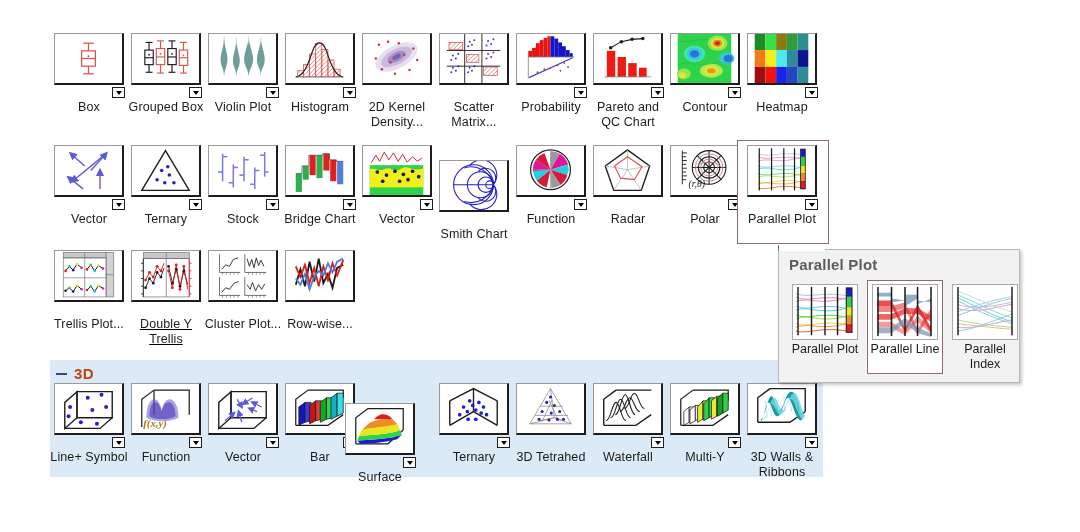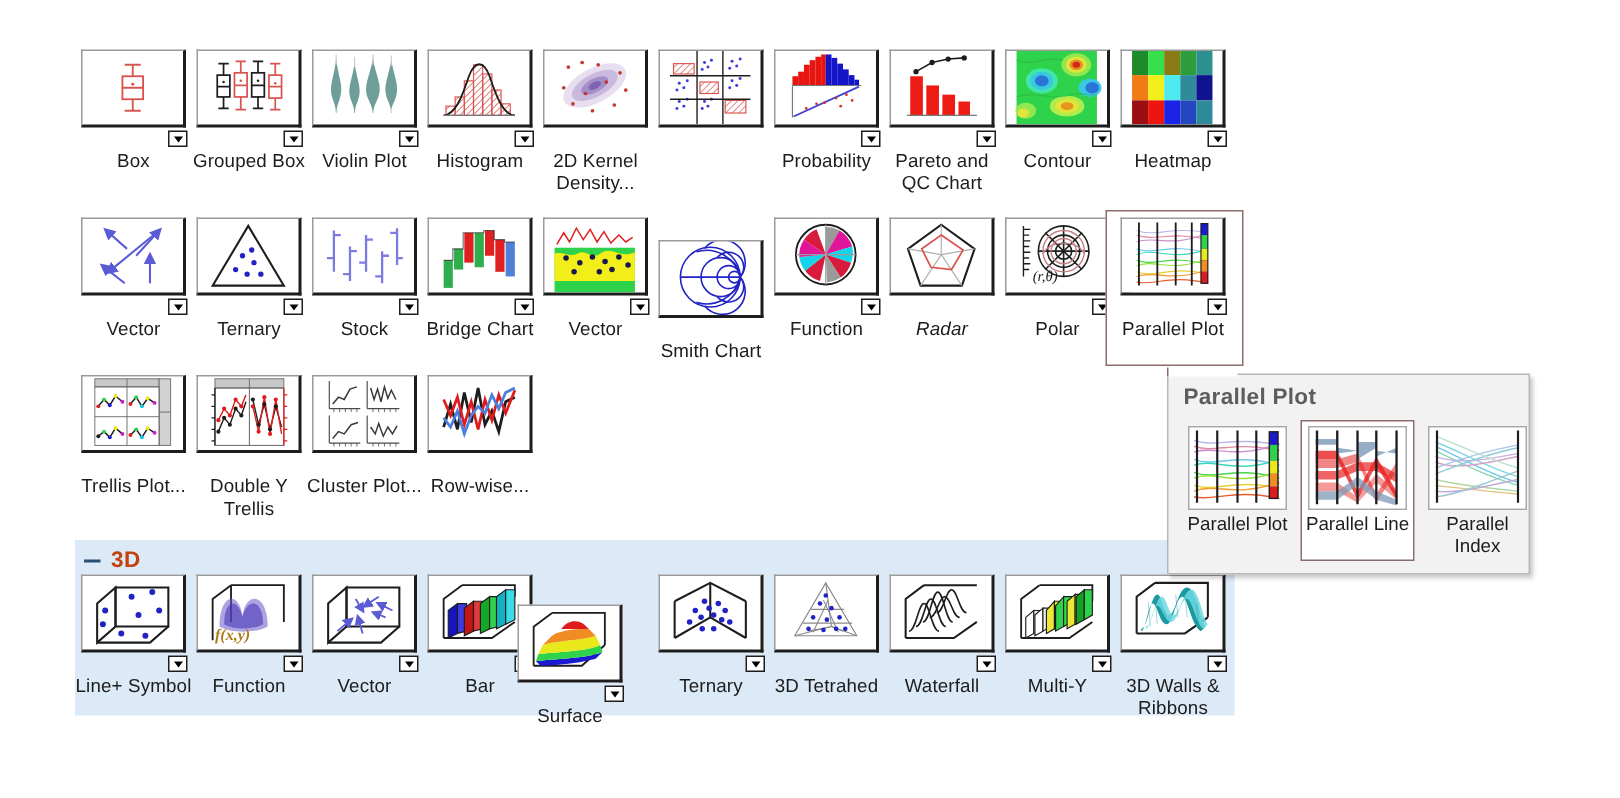--- a/index.html
+++ b/index.html
@@ -336,20 +336,21 @@
             </g>
             <g stroke="#1d1d1d" stroke-width="1.2">
               <line x1="23.5" y1="0" x2="23.5" y2="64"></line>
                 <line x1="46" y1="0" x2="46" y2="64"></line>
               <line x1="0" y1="21.5" x2="70" y2="21.5"></line>
                 <line x1="0" y1="42" x2="70" y2="42"></line>
             </g>
           </svg>
         </div>
       </div>
+      <div class="cap">Scatter Matrix...</div>
     </div>
 
     <div class="cell" style="left:512px;top:33px;">
       <div class="thumbwrap">
         <div class="thumb">
           <svg viewBox="0 0 70 64">
             <g fill="#e8140f">
               <rect x="6" y="22" width="5" height="8"></rect>
                 <rect x="11" y="18" width="5" height="12"></rect>
               <rect x="16" y="12" width="5" height="18"></rect>
@@ -657,21 +658,21 @@
             </g>
           </svg>
         </div>
         <span class="arrow">
             <i></i>
           </span>
       </div>
       <div class="cap">Function</div>
     </div>
 
-    <div class="cell" style="left:589px;top:145px;font-style:italic;">
+    <div class="cell" style="left:589px;top:145px;">
       <div class="thumbwrap">
         <div class="thumb">
           <svg viewBox="0 0 70 64">
             <polygon points="35,5 64,26 53,58 17,58 6,26" fill="none" stroke="#1d1d1d" stroke-width="1.8"></polygon>
             <g stroke="#b0b0b0" stroke-width="1">
               <line x1="35" y1="31" x2="35" y2="5"></line>
                 <line x1="35" y1="31" x2="64" y2="26"></line>
               <line x1="35" y1="31" x2="53" y2="58"></line>
                 <line x1="35" y1="31" x2="17" y2="58"></line>
               <line x1="35" y1="31" x2="6" y2="26"></line>
@@ -807,21 +808,21 @@
               <circle cx="43" cy="53" r="1.7" fill="#13c8e8"></circle>
                 <circle cx="48" cy="45" r="1.7" fill="#e8e81a"></circle>
               <circle cx="54" cy="49" r="1.7" fill="#d01bd0"></circle>
             </g>
           </svg>
         </div>
       </div>
       <div class="cap">Trellis Plot...</div>
     </div>
 
-    <div class="cell" style="left:127px;top:250px;">
+    <div class="cell" style="left:127px;top:250px;text-decoration:underline;">
       <div class="thumbwrap">
         <div class="thumb">
           <svg viewBox="0 0 70 64">
             <rect width="70" height="64" fill="#fff"></rect>
             <rect x="6" y="2" width="60" height="8" fill="#c8c8c8" stroke="#6a6a6a" stroke-width=".8"></rect>
             <line x1="36" y1="2" x2="36" y2="10" stroke="#6a6a6a" stroke-width=".8"></line>
             <g stroke="#6a6a6a" stroke-width=".9" fill="none">
                 <rect x="6" y="10" width="60" height="50"></rect>
                 <line x1="36" y1="10" x2="36" y2="60"></line>
               </g>

